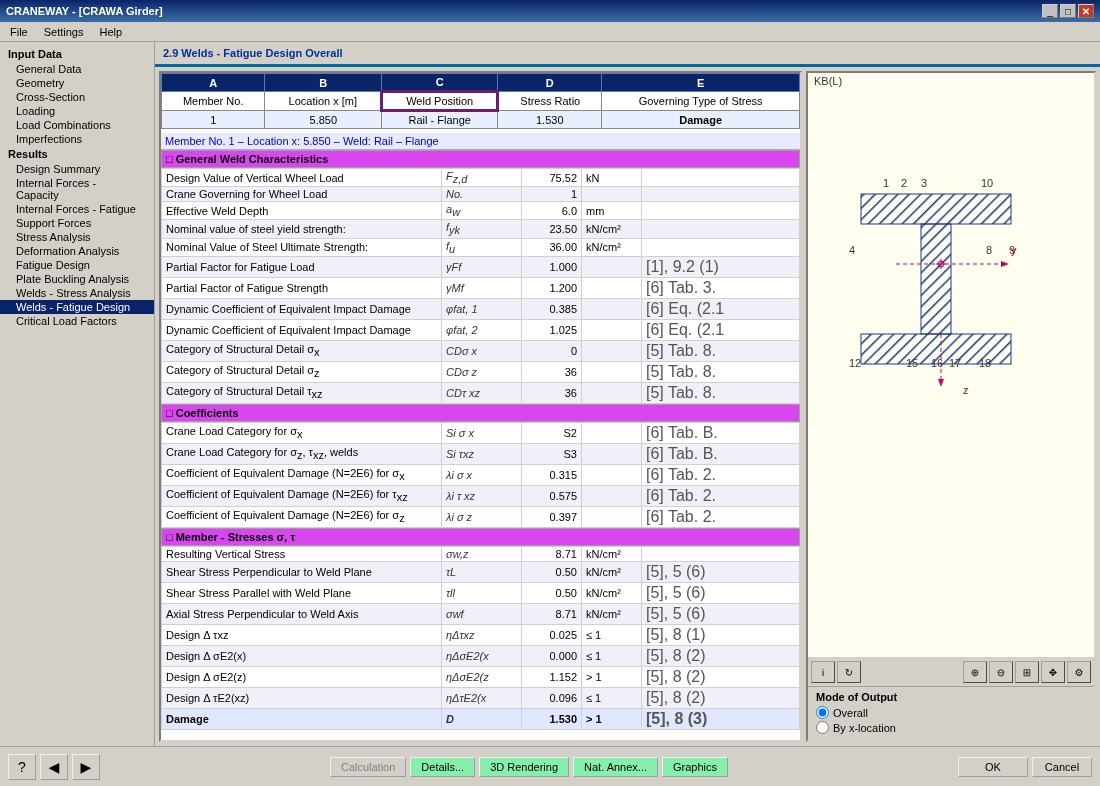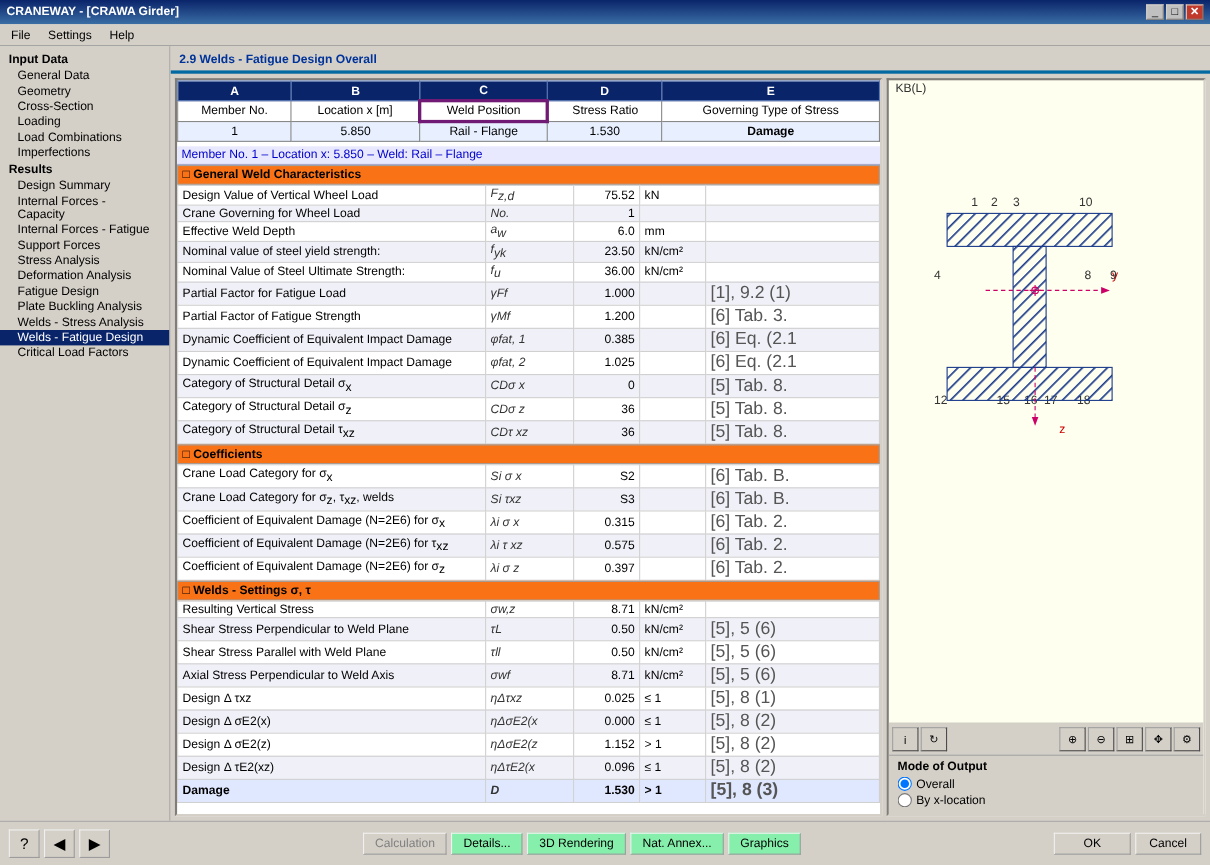--- a/index.html
+++ b/index.html
@@ -134,21 +134,21 @@
 
     .location-text {
       color: #0000cc;
       font-size: 11px;
       padding: 2px 4px;
       background: #e8e8ff;
       border-bottom: 1px solid #aaaacc;
     }
 
     .section-header {
-      background: #f97316;
+      background: #d946ef;
       font-weight: bold;
       padding: 2px 4px;
       border: 1px solid #a0a0a0;
       cursor: pointer;
       font-size: 11px;
     }
 
     .data-table {
       width: 100%;
       border-collapse: collapse;
@@ -469,21 +469,21 @@
           <tr>
             <td>Coefficient of Equivalent Damage (N=2E6) for σ<sub>z</sub></td>
             <td class="symbol">λi σ z</td>
             <td class="value">0.397</td>
             <td class="unit"></td>
             <td class="ref">[6] Tab. 2.</td>
           </tr>
         </tbody>
           </table>
 
-        <div class="section-header">□ Welds - Settings σ, τ</div>
+        <div class="section-header">□ Member - Stresses σ, τ</div>
         <table class="data-table">
           <tbody>
               <tr>
             <td>Resulting Vertical Stress</td>
             <td class="symbol">σw,z</td>
             <td class="value">8.71</td>
             <td class="unit">kN/cm²</td>
             <td class="ref"></td>
           </tr>
           <tr>

